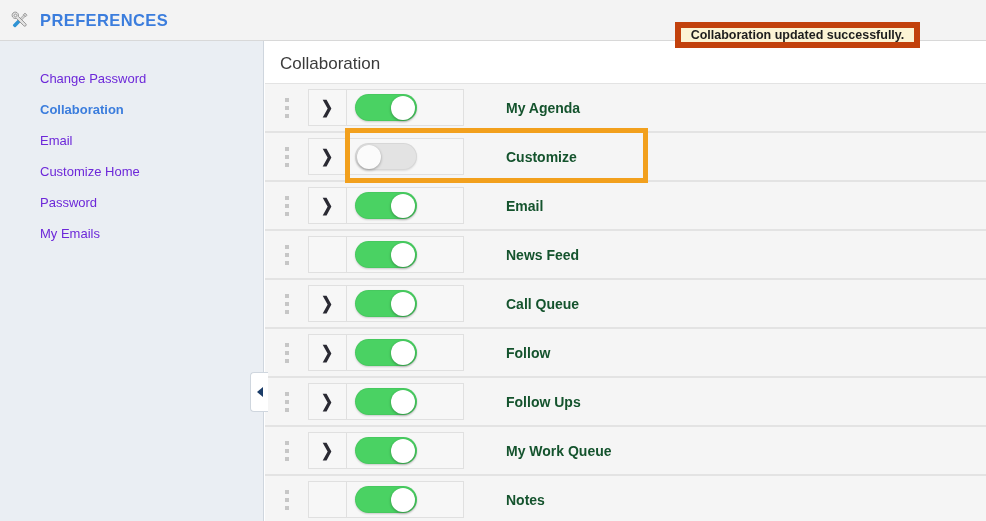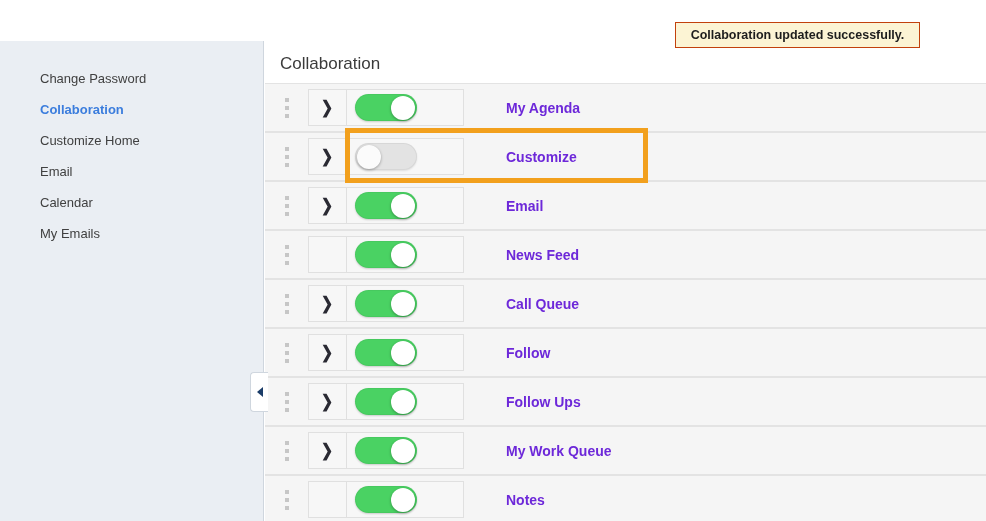--- a/index.html
+++ b/index.html
@@ -48,21 +48,21 @@
     color: #3b7ddd;
     line-height: 1;
   }
 
   
   .toast {
     position: absolute;
     left: 675px; top: 22px;
     width: 245px; height: 26px;
     background: #fcf4d4;
-    border: 1px solid #c2410c;
+    border: 6px solid #c2410c;
     color: #1d1d1d;
     font-size: 12.5px;
     font-weight: bold;
     display: flex;
     align-items: center;
     justify-content: center;
     z-index: 40;
     white-space: nowrap;
   }
 
@@ -70,21 +70,21 @@
   .sidebar {
     position: absolute;
     left: 0; top: 41px;
     width: 264px; height: 480px;
     background: #eaeef3;
     border-right: 1px solid #cfd6de;
     padding-top: 22px;
   }
   .nav-item {
     font-size: 13px;
-    color: #404040;
+    color: #6d28d9;
     padding: 8px 0 8px 40px;
     line-height: 15px;
     cursor: pointer;
     white-space: nowrap;
   }
   .nav-item.active {
     color: #3b7ddd;
     font-weight: bold;
   }
 
@@ -218,49 +218,69 @@
     box-shadow: 0 1px 3px rgba(0,0,0,0.32);
   }
   .switch.off .knob {
     left: 2px;
     background: #fbfbfb;
   }
 
   .row-label {
     font-size: 14px;
     font-weight: bold;
-    color: #6d28d9;
+    color: #14532d;
     margin-left: 42px;
     white-space: nowrap;
   }
 
   
   .highlight-box {
     position: absolute;
     left: 345px; top: 128px;
     width: 303px; height: 55px;
     border: 5px solid #f2a01d;
     z-index: 25;
     pointer-events: none;
   }
 </style>
 </head>
 <body>
 
 <div id="app">
 
+  <div class="topbar">
+    <div class="topbar-inner">
+      <span class="tools-icon">
+        <svg width="26" height="26" viewBox="0 0 26 26">
+
+          <g transform="rotate(45 13 13)">
+            <rect x="11.3" y="13" width="3.6" height="9" rx="1.1" fill="#2f93d4"></rect>
+            <rect x="12.1" y="6.5" width="2" height="7" fill="#d8d8d8" stroke="#8a8a8a" stroke-width="0.6"></rect>
+            <rect x="11.6" y="4.5" width="3" height="2.4" fill="#cfcfcf" stroke="#8a8a8a" stroke-width="0.6"></rect>
+          </g>
+
+          <g transform="rotate(-45 13 13)" fill="#e2e2e2" stroke="#7d7d7d" stroke-width="0.7">
+            <path d="M11.6 9.2 a3.2 3.2 0 1 1 2.8 0 l0 10.6 a1.4 1.4 0 0 1 -2.8 0 z"></path>
+            <circle cx="13" cy="6.6" r="1.35" fill="#f3f3f3"></circle>
+          </g>
+        </svg>
+      </span>
+      <span class="page-title">PREFERENCES</span>
+    </div>
+  </div>
 
   <div class="toast">Collaboration updated successfully.</div>
 
   <div class="sidebar">
     <div class="nav-item">Change Password</div>
     <div class="nav-item active">Collaboration</div>
+    <div class="nav-item">Email</div>
     <div class="nav-item">Customize Home</div>
-    <div class="nav-item">Email</div>
-    <div class="nav-item">Calendar</div>
+    <div class="nav-item">Password</div>
     <div class="nav-item">My Emails</div>
   </div>
 
   <div class="collapse-handle">
     <span class="chev-left"></span>
   </div>
 
   <div class="content">
     <div class="section-title">Collaboration</div>
     <div class="rows" id="rows">

